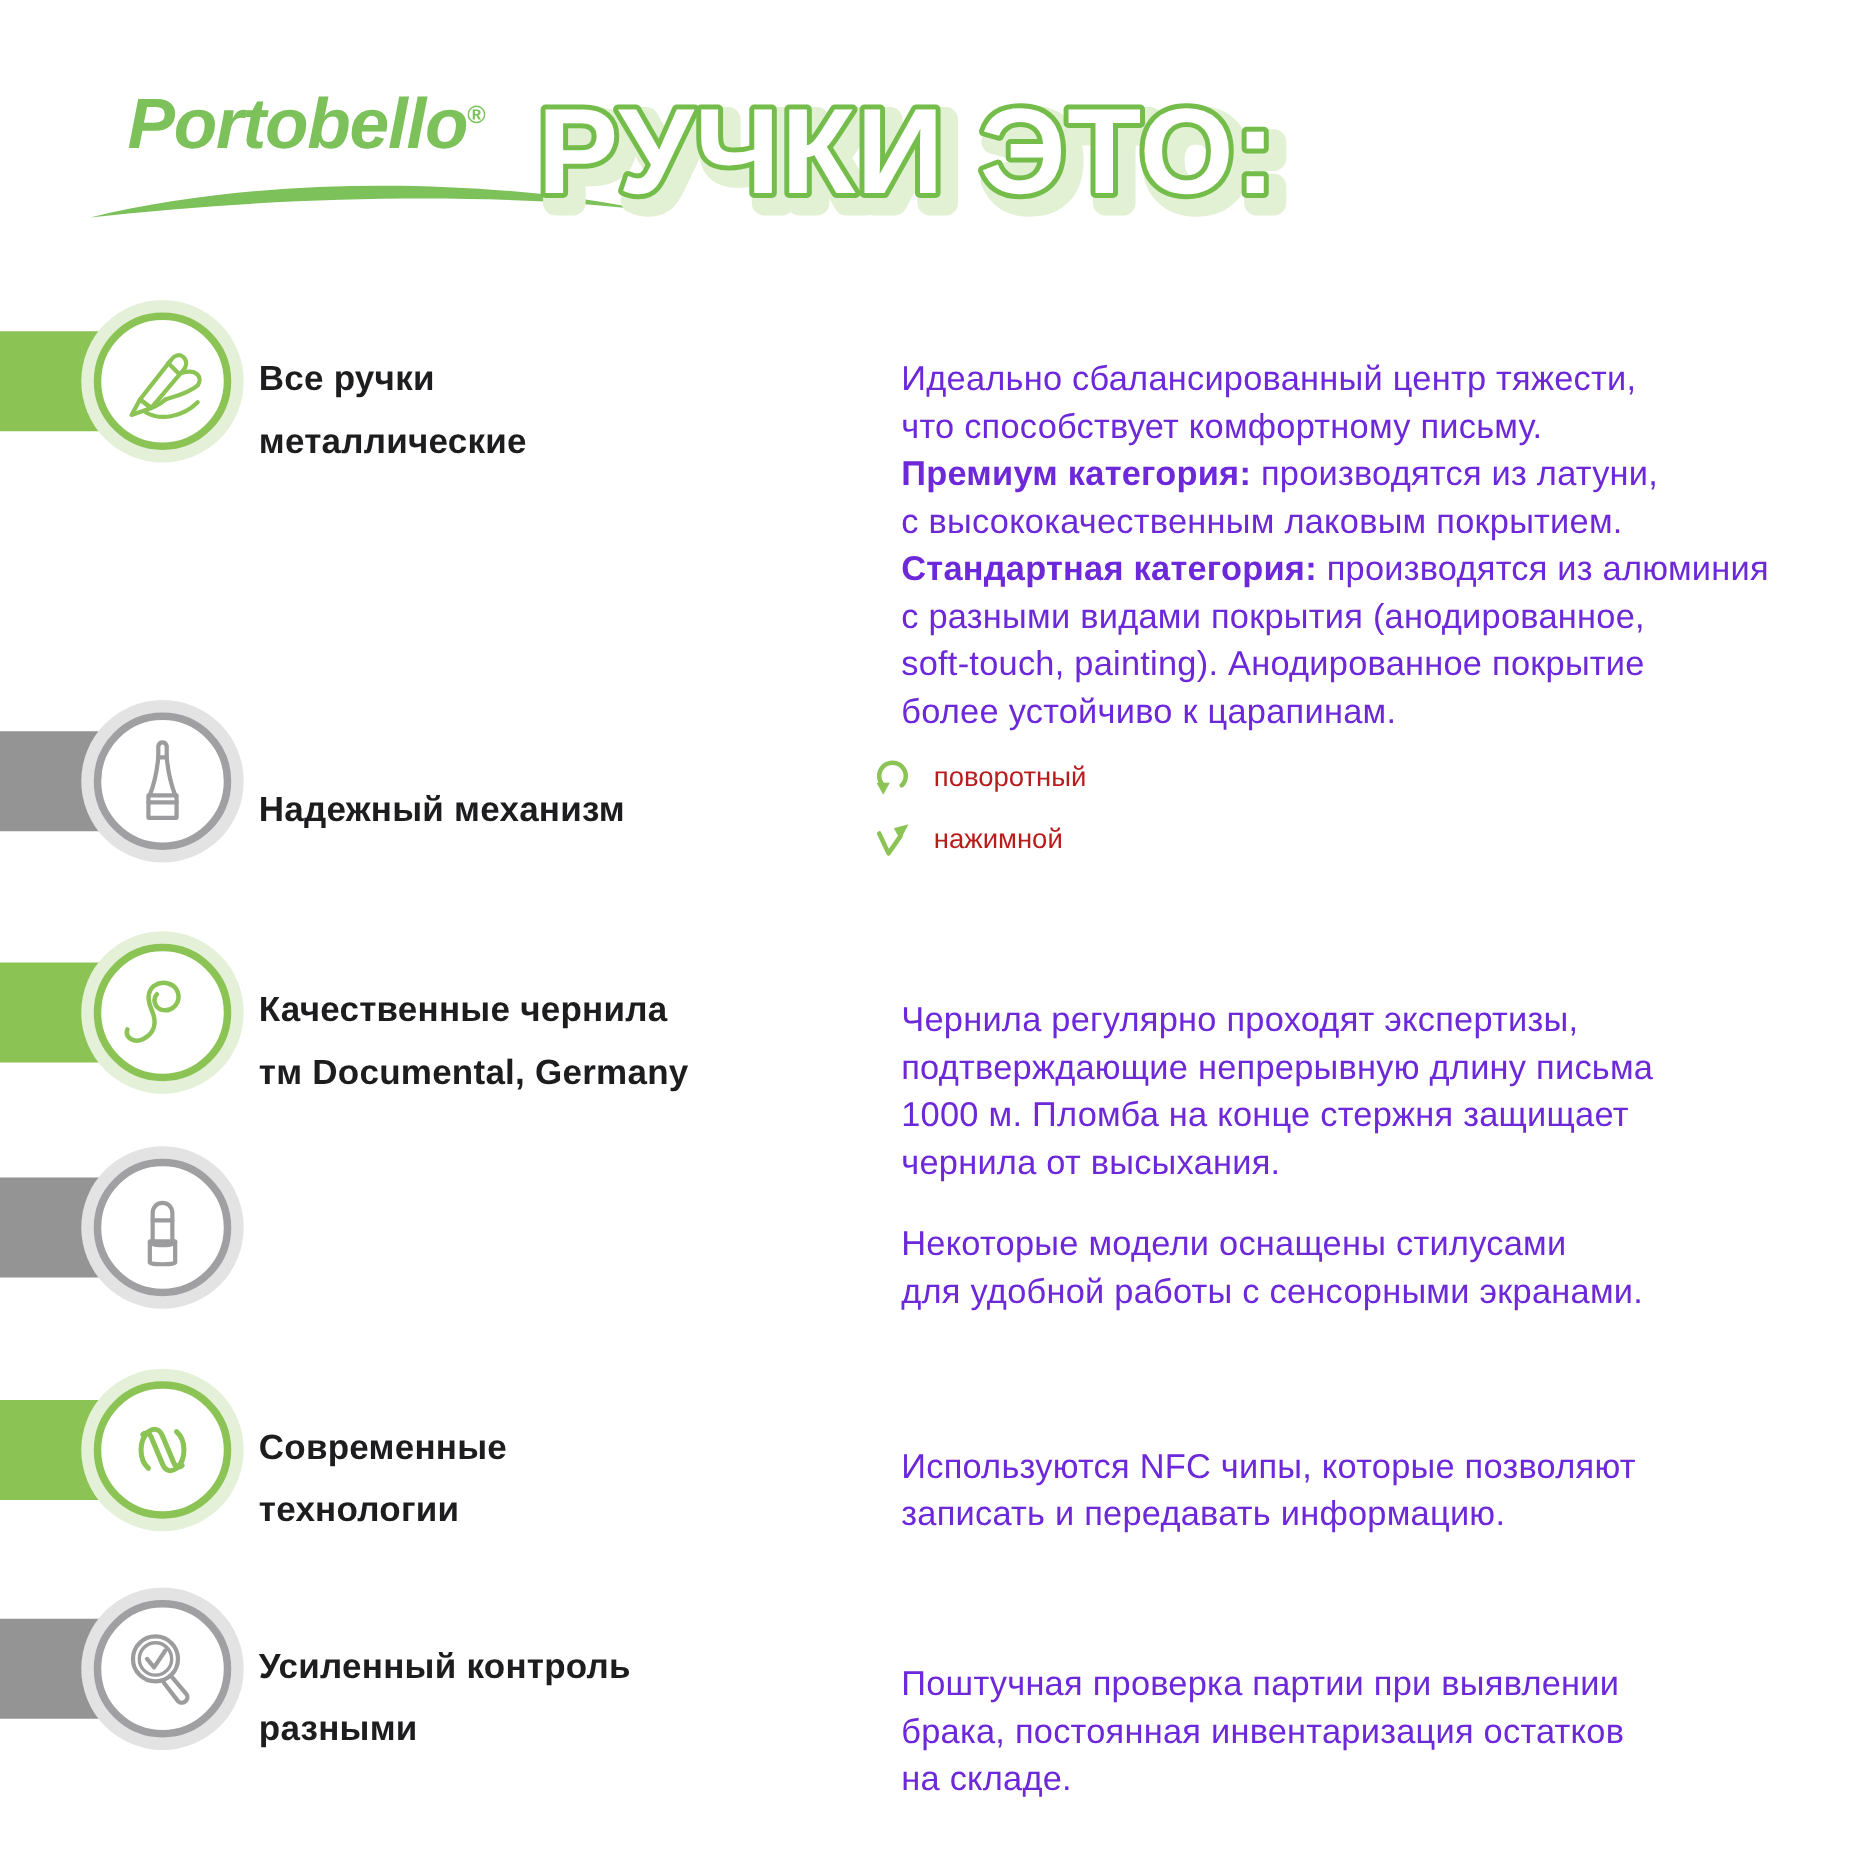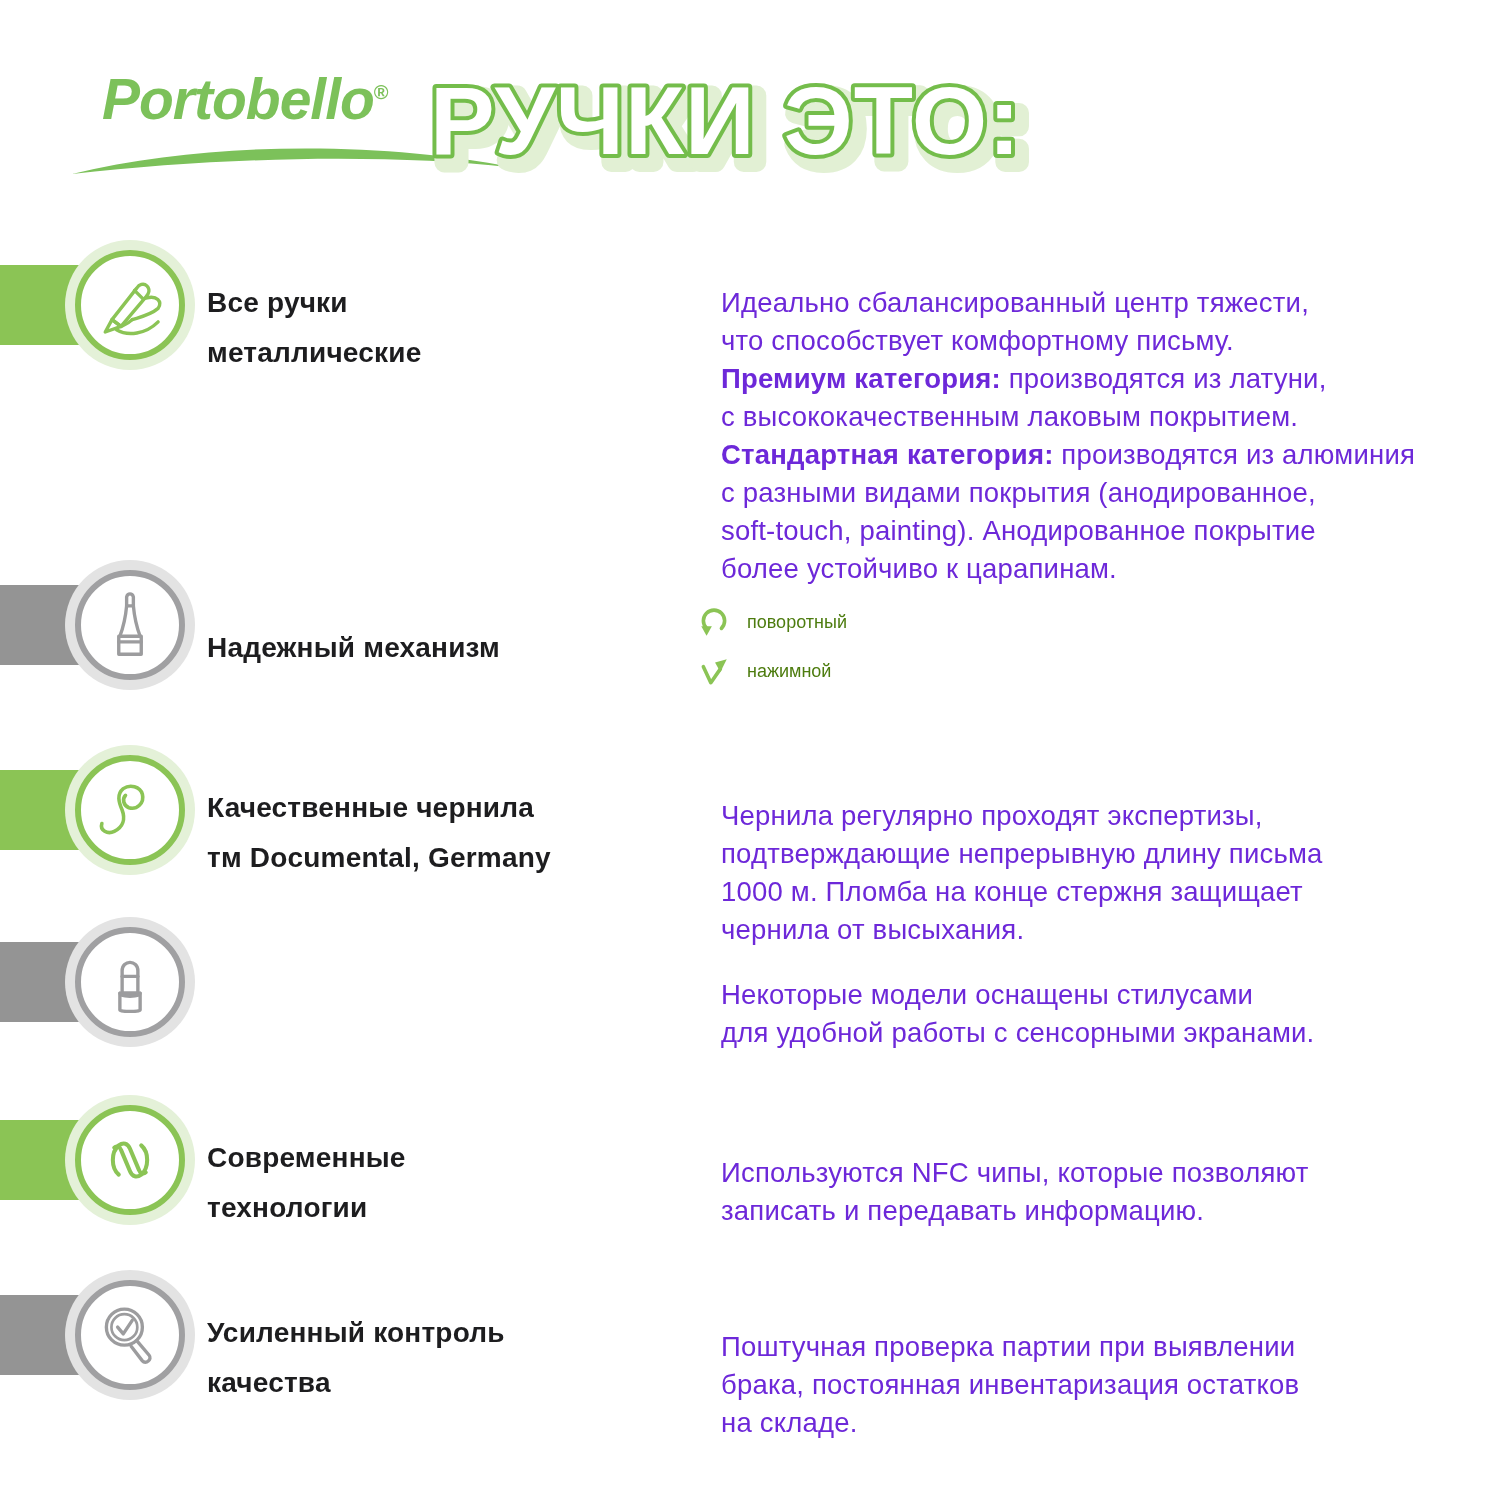--- a/index.html
+++ b/index.html
@@ -47,21 +47,21 @@
   .h2l{top:15px;} .h1l{top:40px;}
   .body{
     position:absolute;left:697px;width:800px;color:#6d28d9;
     font-size:27.5px;line-height:38px;white-space:pre-line;letter-spacing:0.2px;margin-left:24px;
   }
   .b1{top:16px;} .b3{top:24px;} .b4{top:31px;} .b5{top:31px;} .b6{top:30px;}
   .bd{font-weight:bold;}
   
   .mech{position:absolute;left:697px;top:45px;display:flex;flex-direction:column;gap:15px;}
   .mech-item{display:flex;align-items:center;gap:16px;}
-  .mech-item .lbl{font-size:18px;color:#4d7c0f;}
+  .mech-item .lbl{font-size:22px;color:#b91c1c;}
   .mech-ic{color:#8BC455;}
   .refills{position:absolute;left:1005px;top:45px;}
   .refills .rt{font-size:27.5px;font-weight:bold;color:#1F1F1F;line-height:34px;}
   .refills .ri{font-size:27.5px;color:#1F1F1F;line-height:40px;white-space:pre-line;margin-top:8px;}
 </style>
 </head>
 <body>
 
 <div class="logo-wrap">
   <div class="logo-text"><span>Portobello</span><span class="logo-reg">®</span></div>
@@ -182,17 +182,17 @@
   <div class="halo"></div>
   <div class="ring">
     <svg class="ic" width="72" height="72" viewBox="0 0 64 64" fill="none" stroke="currentColor" stroke-width="3" stroke-linecap="round" stroke-linejoin="round">
       <circle cx="27" cy="25" r="16"></circle>
       <circle cx="27" cy="25" r="11.5" stroke-width="2.4"></circle>
       <path d="M21,25 L26,31 L34,19"></path>
       <path d="M38,37 L49,50 C52,53.5 46,58.5 43,55 L33,42"></path>
     </svg>
   </div>
   <h2 class="heading h2l">Усиленный контроль
-качества</h2>
+разными</h2>
   <p class="body b6">Поштучная проверка партии при выявлении
 брака, постоянная инвентаризация остатков
 на складе.</p>
 </section>
 
 </body></html>

